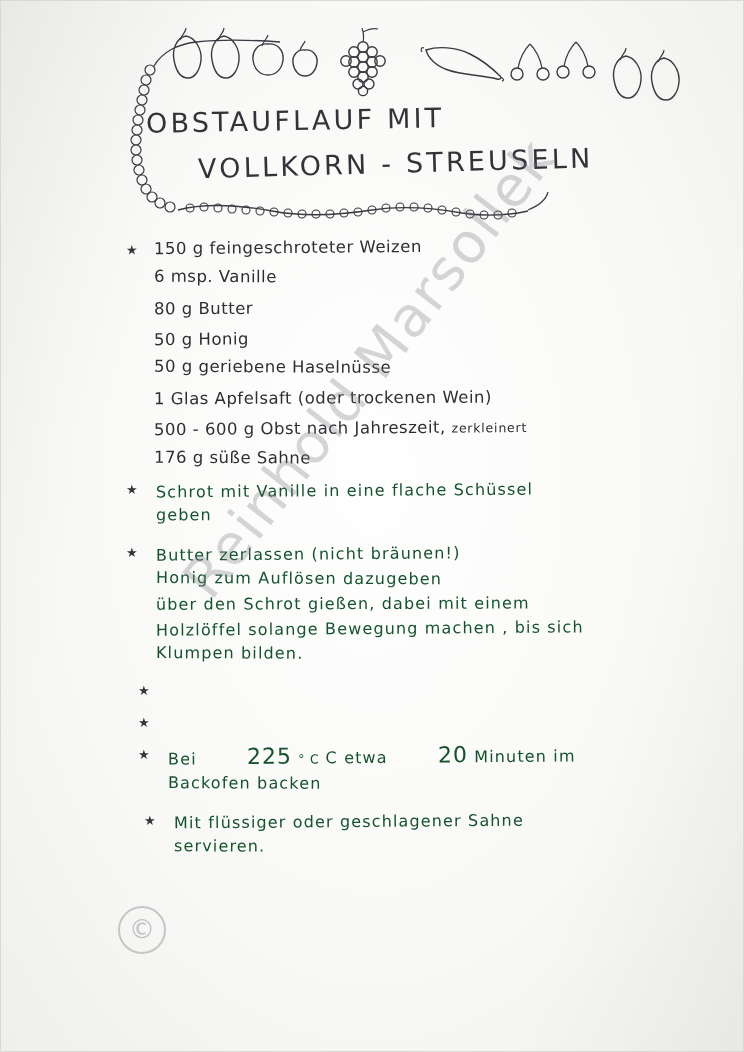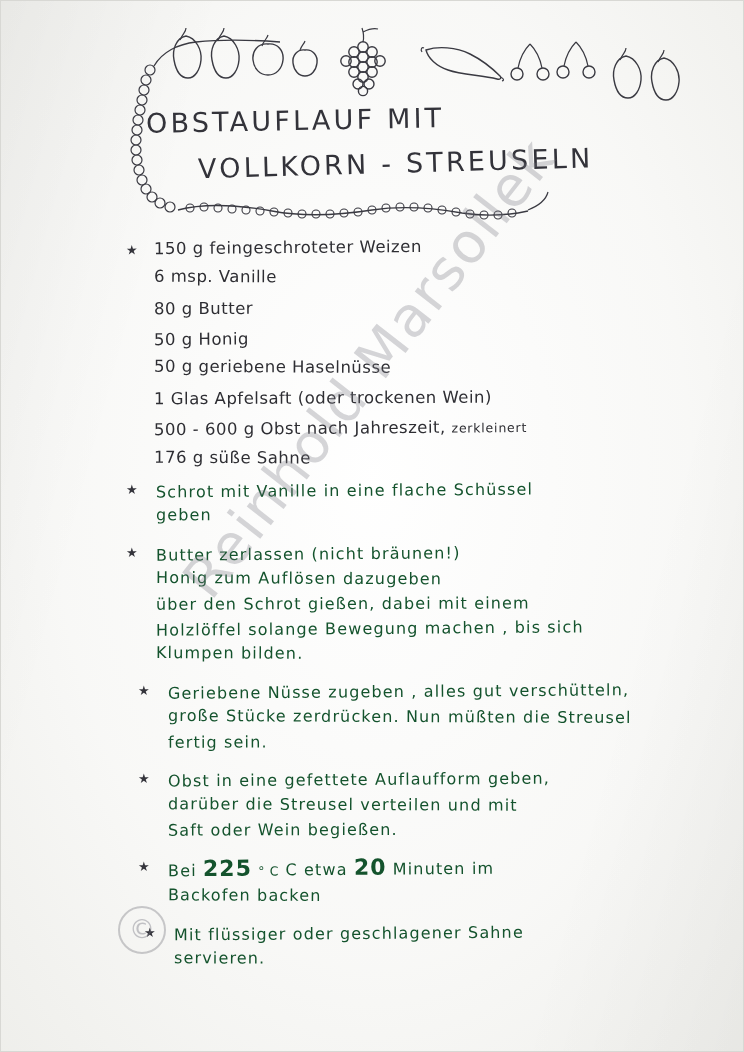--- a/index.html
+++ b/index.html
@@ -134,21 +134,22 @@
   .sl-a { transform: rotate(-0.45deg); }
   .sl-b { transform: rotate(0.25deg); }
   .sl-c { transform: rotate(-0.2deg); }
 
   .step.indent-1 .step-star { margin-left: 12px; }
   .step.indent-2 .step-star { margin-left: 18px; }
 
   .big-num {
     font-size: 22px;
     letter-spacing: 1px;
-    font-weight: 700;
+    font-weight: 400;
+    margin-left: 44px;
   }
   .tiny { font-size: 12.5px; letter-spacing: 0.7px; }
 
   
   #watermark {
     position: absolute;
     left: 150px;
     top: 170px;
     width: 520px;
     height: 800px;
@@ -379,34 +380,24 @@
         <div class="step-line sl-a">Butter  zerlassen (nicht  bräunen!)</div>
         <div class="step-line sl-b">Honig  zum  Auflösen   dazugeben</div>
         <div class="step-line sl-c">über  den  Schrot  gießen, dabei  mit  einem</div>
         <div class="step-line sl-a">Holzlöffel  solange  Bewegung  machen , bis  sich</div>
         <div class="step-line sl-b">Klumpen  bilden.</div>
       </div>
     </div>
 
     <div class="step indent-1">
       <span class="step-star hw">★</span>
-      <div class="step-body hw">
-        <div class="step-line sl-a">Geriebene  Nüsse zugeben , alles  gut  verschütteln,</div>
-        <div class="step-line sl-b">große  Stücke  zerdrücken. Nun  müßten  die Streusel</div>
-        <div class="step-line sl-c">fertig  sein.</div>
-      </div>
     </div>
 
     <div class="step indent-1">
       <span class="step-star hw">★</span>
-      <div class="step-body hw">
-        <div class="step-line sl-a">Obst  in  eine  gefettete  Auflaufform  geben,</div>
-        <div class="step-line sl-b">darüber  die  Streusel  verteilen  und  mit</div>
-        <div class="step-line sl-c">Saft   oder   Wein  begießen.</div>
-      </div>
     </div>
 
     <div class="step indent-1">
       <span class="step-star hw">★</span>
       <div class="step-body hw">
         <div class="step-line sl-a">
           <span>Bei</span>
           <span class="big-num">225</span>
           <span class="tiny">° C</span>
           <span>C  etwa</span>

